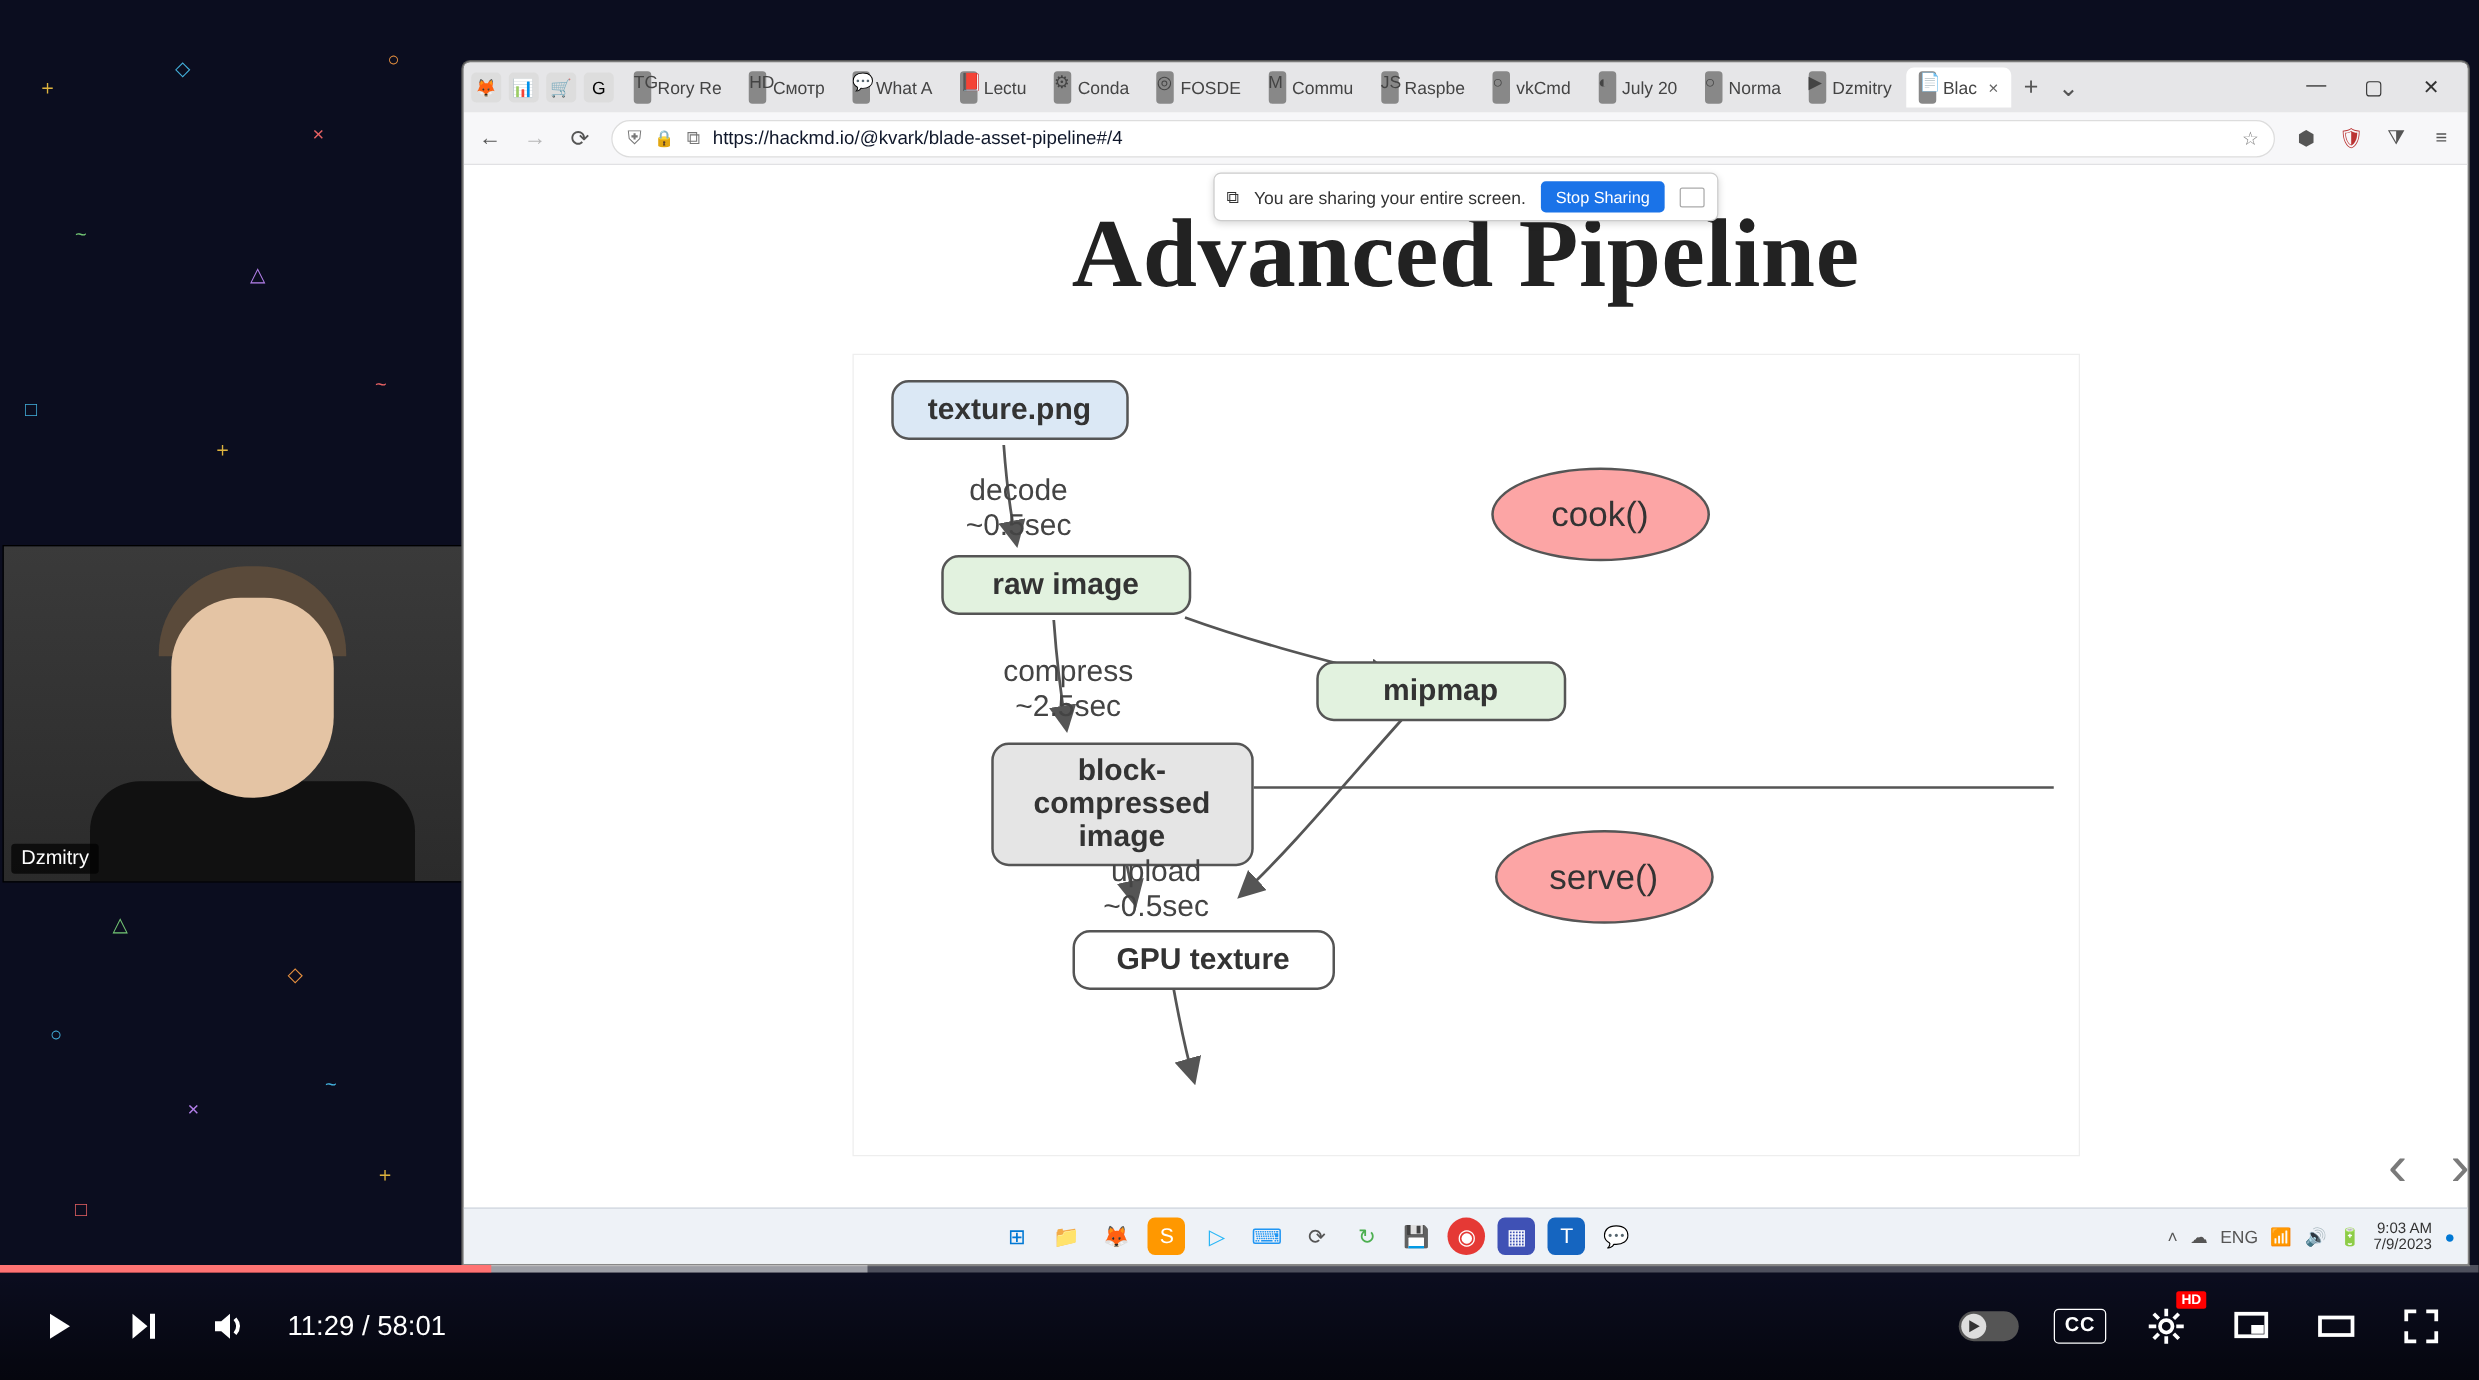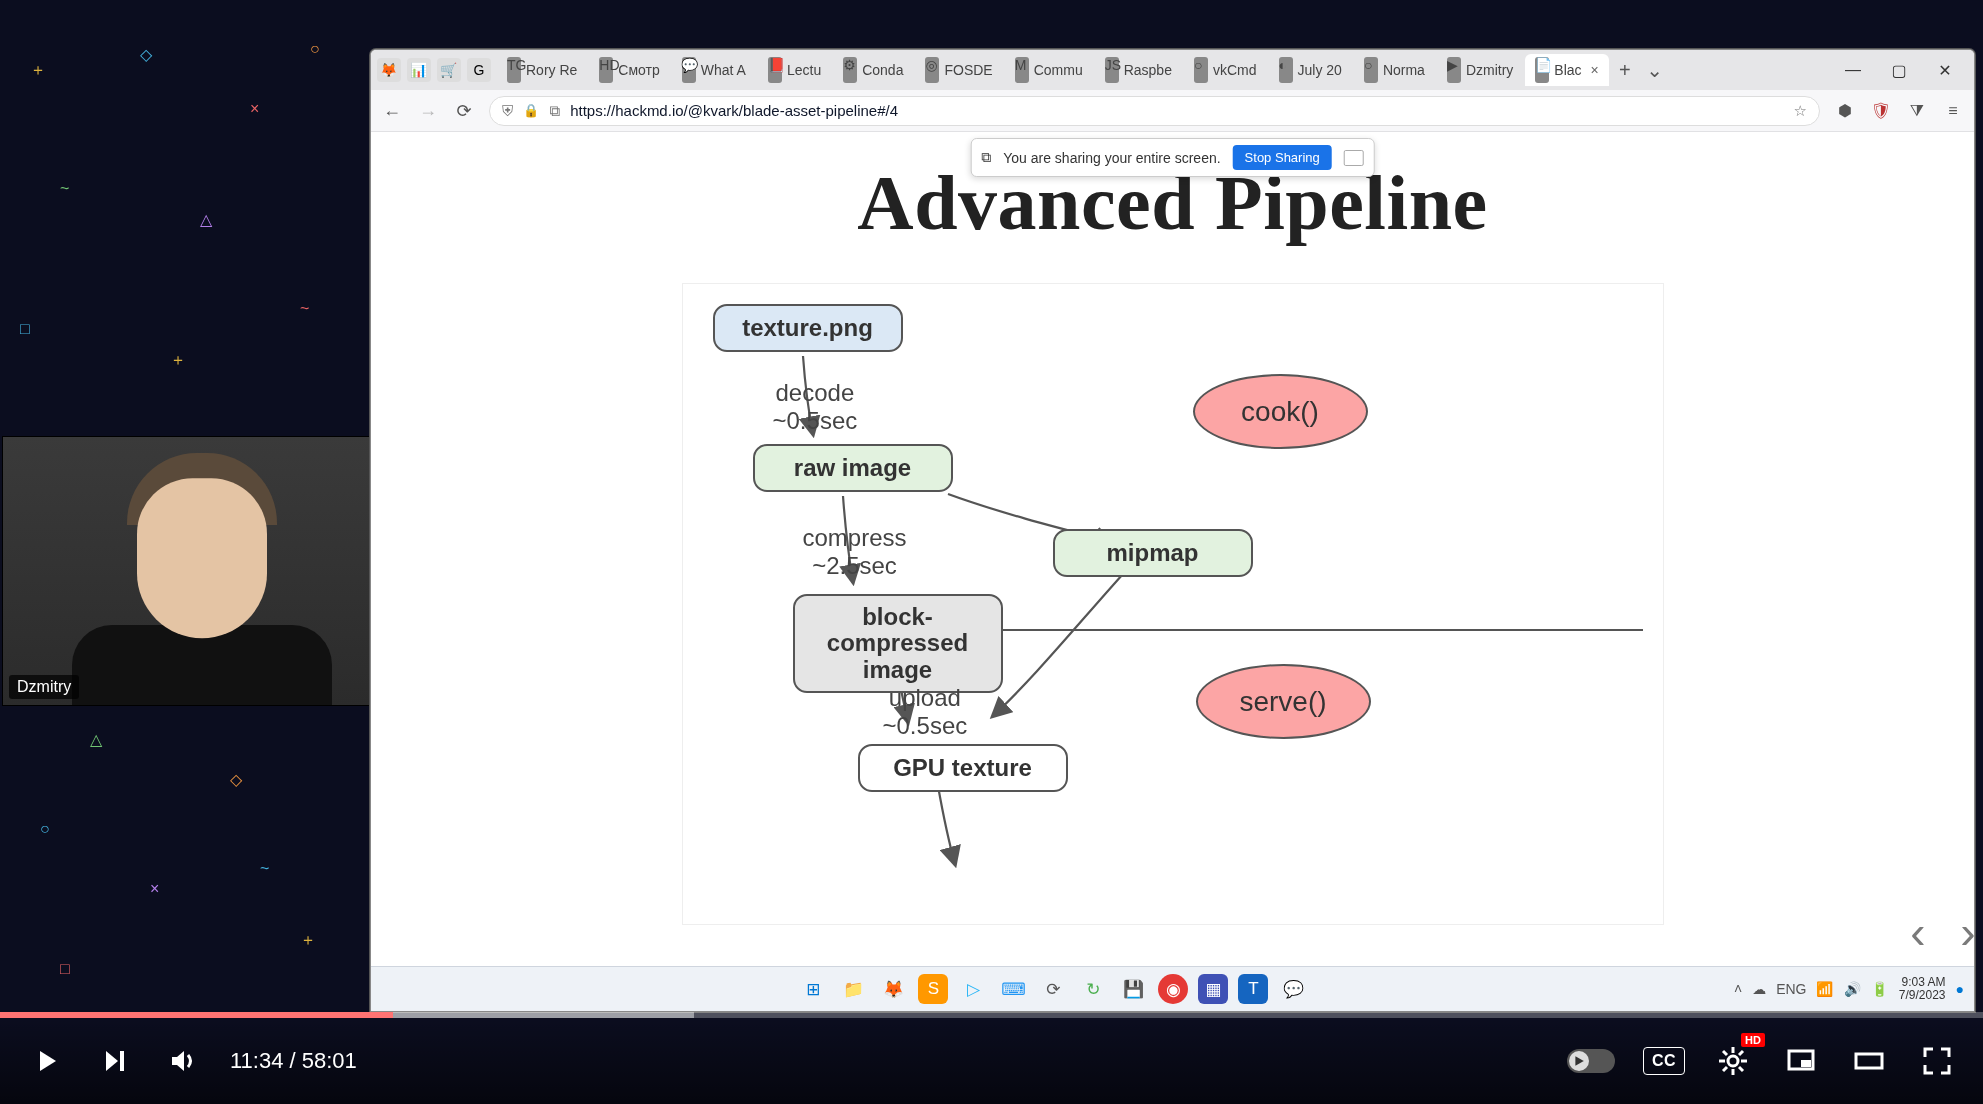--- a/index.html
+++ b/index.html
@@ -310,21 +310,21 @@
           <rect x="24" y="8" width="4" height="20"></rect>
         </svg>
     </span>
     <span class="yb">
       <svg viewBox="0 0 36 36">
           <path d="M8,14 h5 l7,-6 v20 l-7,-6 h-5 z"></path>
           <path d="M24,12 q5,6 0,12" stroke="#fff" stroke-width="3" fill="none"></path>
         </svg>
     </span>
     <span id="timecode">
-      <span>11:34</span><span> / </span><span>58:01</span>
+      <span>11:29</span><span> / </span><span>58:01</span>
     </span>
 
     <span class="spacer"></span>
 
     <span class="autoplay">
       <span class="knob">
           <svg viewBox="0 0 10 10">
             <path d="M2,1 L9,5 L2,9 Z"></path>
           </svg>
         </span>

